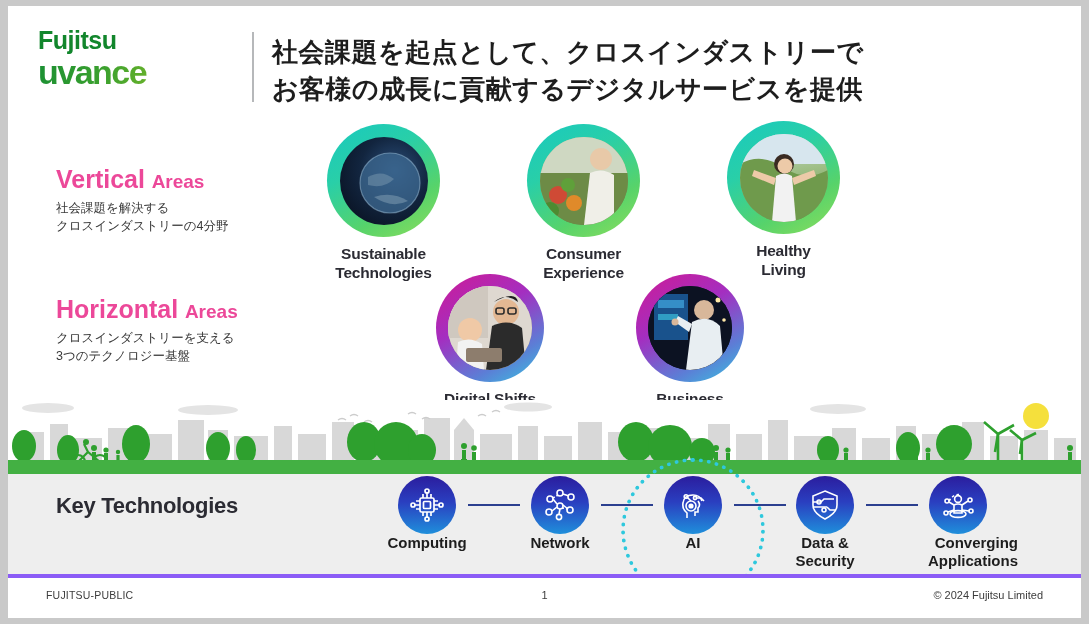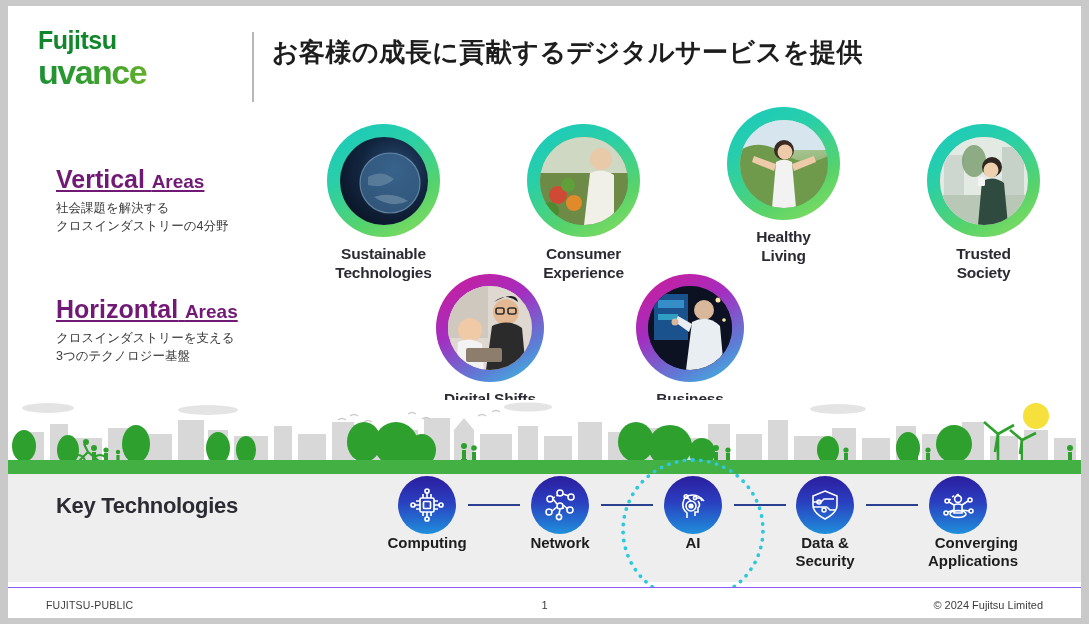--- a/index.html
+++ b/index.html
@@ -36,21 +36,21 @@
     width: 2px; height: 70px; background: #b6b8ba;
   }
   #header-title {
     position: absolute; left: 264px; top: 28px; width: 790px;
     font-size: 26px; font-weight: bold; color: #1d1d1d;
     line-height: 1.42; letter-spacing: 0.5px;
   }
 
   
   .section-label { position: absolute; left: 48px; width: 265px; }
-  .section-title { font-size: 24px; color: #701a75; line-height: 1.1; text-decoration: underline; }
+  .section-title { font-size: 24px; color: #ec4899; line-height: 1.1; }
   .section-title .big { font-weight: bold; font-size: 25px; }
   .section-title .small { font-weight: bold; font-size: 19px; }
   .section-sub {
     margin-top: 5px; font-size: 12.5px; color: #3a3a3a; line-height: 1.45;
   }
   #vertical-label { top: 160px; }
   #horizontal-label { top: 290px; }
 
   
   .circle-item { position: absolute; text-align: center; }
@@ -99,22 +99,22 @@
     position: absolute; height: 2px; background: #2b3f8f; top: 498px;
   }
   #ai-highlight {
     position: absolute; left: 613px; top: 452px;
     width: 144px; height: 144px; border-radius: 50%;
     border: 4px dotted #2ec8dd;
   }
 
   
   #footer {
-    position: absolute; left: 0; bottom: 0; width: 100%; height: 31px;
-    border-top: 1px solid #8b5cf6; background: #ffffff;
+    position: absolute; left: 0; bottom: 0; width: 100%; height: 44px;
+    border-top: 4px solid #8b5cf6; background: #ffffff;
   }
   #footer-left {
     position: absolute; left: 38px; top: 11px;
     font-size: 10.5px; color: #3c3c3c; letter-spacing: 0.2px;
   }
   #footer-center {
     position: absolute; left: 0; top: 11px; width: 100%;
     text-align: center; font-size: 11px; color: #3c3c3c;
   }
   #footer-right {
@@ -127,20 +127,21 @@
 
 <div id="slide">
 
   <div id="header">
     <div id="logo-block">
       <div id="logo-fujitsu">Fujitsu</div>
       <div id="logo-uvance">uvance</div>
     </div>
     <div id="header-divider"></div>
     <div id="header-title">
+      <div>社会課題を起点として、クロスインダストリーで</div>
       <div>お客様の成長に貢献するデジタルサービスを提供</div>
     </div>
   </div>
 
   <div id="vertical-label" class="section-label">
     <div class="section-title">
       <span class="big">Vertical</span>
       <span class="small">Areas</span>
     </div>
     <div class="section-sub">
@@ -191,61 +192,40 @@
           <circle cx="28" cy="48" r="7" fill="#5fa03a"></circle>
         </svg>
       </div>
     </div>
     <div class="circle-label">
       <div>Consumer</div>
       <div>Experience</div>
     </div>
   </div>
 
-  <div class="circle-item" style="left:703px; top:101px; width:145px;">
+  <div class="circle-item" style="left:703px; top:115px; width:145px;">
     <div class="ring ring-vertical" style="width:113px;height:113px;">
       <div class="photo" style="width:88px;height:88px;background:linear-gradient(170deg,#cfe0ea 0%, #9fbf86 45%, #5d8c4a 100%);">
         <svg width="88" height="88" viewBox="0 0 88 88">
           <rect x="0" y="0" width="88" height="30" fill="#d7e6ee"></rect>
           <path d="M0 30 q22 -12 44 4 q22 14 44 2 l0 52 l-88 0 z" fill="#6f9a4c"></path>
           <circle cx="44" cy="30" r="10" fill="#3a2b22"></circle>
           <circle cx="45" cy="32" r="7.5" fill="#edcaa8"></circle>
           <path d="M36 42 q8 -5 16 0 l4 46 l-24 0 z" fill="#f2f2f2"></path>
           <path d="M36 44 l-22 -8 l-2 6 l22 9 z" fill="#edcaa8"></path>
           <path d="M52 44 l22 -8 l2 6 l-22 9 z" fill="#edcaa8"></path>
         </svg>
       </div>
     </div>
     <div class="circle-label">
       <div>Healthy</div>
       <div>Living</div>
     </div>
   </div>
 
-  <div class="circle-item" style="left:903px; top:118px; width:145px;">
-    <div class="ring ring-vertical" style="width:113px;height:113px;">
-      <div class="photo" style="width:88px;height:88px;background:linear-gradient(160deg,#dfe7e6 0%, #b8c9b4 45%, #7d9a79 100%);">
-        <svg width="88" height="88" viewBox="0 0 88 88">
-          <rect x="0" y="0" width="88" height="88" fill="#e3eae4"></rect>
-          <rect x="4" y="18" width="20" height="40" fill="#cdd7cf"></rect>
-          <rect x="62" y="10" width="22" height="48" fill="#c6d2c8"></rect>
-          <ellipse cx="34" cy="24" rx="12" ry="16" fill="#5f8b4e" opacity="0.65"></ellipse>
-          <rect x="0" y="58" width="88" height="30" fill="#b9c8b6"></rect>
-          <circle cx="52" cy="30" r="10" fill="#2e2620"></circle>
-          <circle cx="51" cy="33" r="7.5" fill="#eecfae"></circle>
-          <path d="M42 44 q12 -6 22 2 l4 42 l-30 0 z" fill="#2f4a3e"></path>
-          <rect x="38" y="40" width="7" height="9" rx="1.5" fill="#f4f4f4"></rect>
-        </svg>
-      </div>
-    </div>
-    <div class="circle-label">
-      <div>Trusted</div>
-      <div>Society</div>
-    </div>
-  </div>
 
   <div class="circle-item" style="left:408px; top:268px; width:148px;">
     <div class="ring ring-horizontal" style="width:108px;height:108px;">
       <div class="photo" style="width:84px;height:84px;background:linear-gradient(160deg,#e6e2db 0%, #b9ada0 50%, #6d6158 100%);">
         <svg width="84" height="84" viewBox="0 0 84 84">
           <rect x="0" y="0" width="84" height="84" fill="#ded8d0"></rect>
           <rect x="0" y="0" width="40" height="52" fill="#cfc8bf"></rect>
           <circle cx="58" cy="26" r="13" fill="#e3b893"></circle>
           <path d="M44 40 q16 -8 30 2 l4 42 l-40 0 z" fill="#2b2b2b"></path>
           <path d="M46 16 q12 -10 24 0 q-2 -12 -24 0 z" fill="#1d1d1d"></path>

